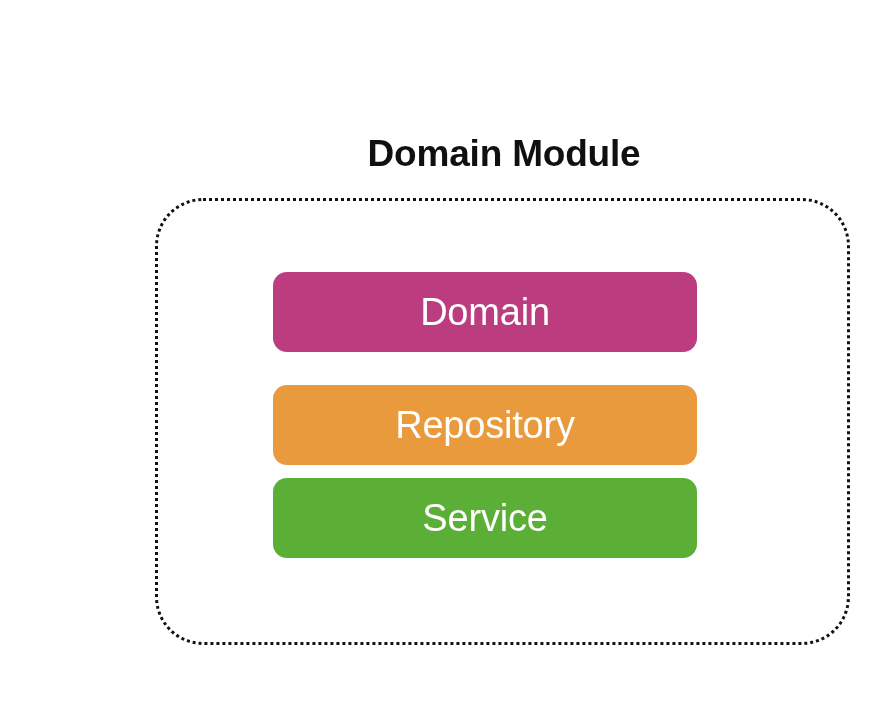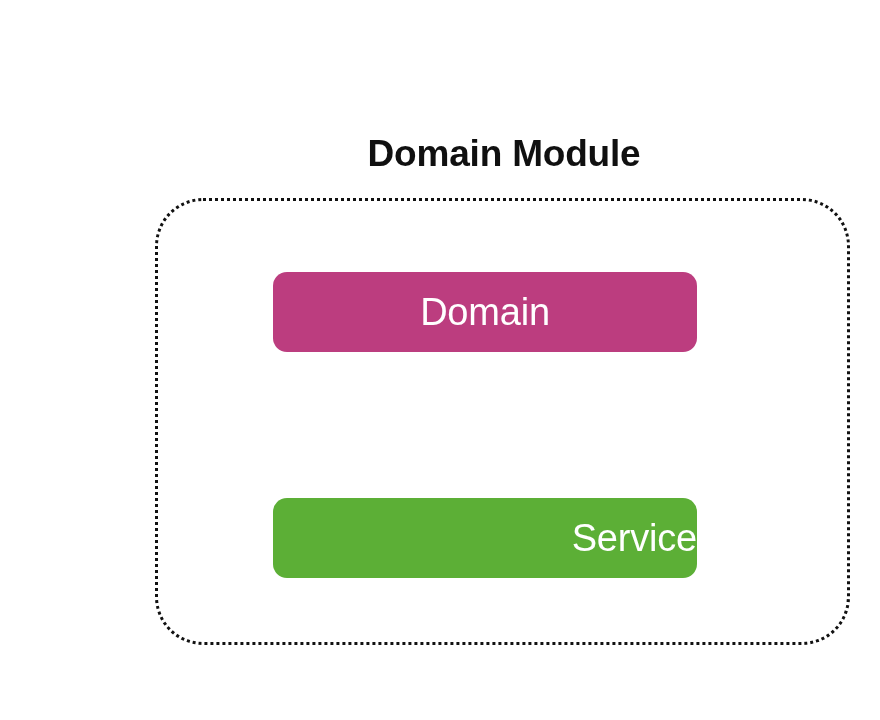--- a/index.html
+++ b/index.html
@@ -64,33 +64,36 @@
     font-size: 38px;
     font-weight: normal;
     color: #ffffff;
     line-height: 1;
     letter-spacing: -0.2px;
     white-space: nowrap;
   }
 
   #layer-domain     { top: 252px; background: #bc3d7f; }
   #layer-repository { top: 365px; background: #e89a3c; }
-  #layer-service    { top: 478px; background: #5caf36; justify-content: flex-end; }
+  #layer-service    { top: 458px; background: #5caf36; }
 </style>
 </head>
 <body>
 
 <div id="canvas" style="background: rgb(255, 255, 255); margin-top: 20px;">
 
   <div id="diagram-title">Domain Module</div>
 
   <div id="module-container" style="border-style: dotted; border-color: rgb(17, 17, 17);"></div>
 
   <div class="layer-box" id="layer-domain" style="background: rgb(188, 61, 127);">
     <span class="layer-label" style="color: rgb(255, 255, 255);">Domain</span>
   </div>
 
+  <div class="layer-box" id="layer-repository" style="background: rgb(232, 154, 60);">
+    <span class="layer-label" style="color: rgb(255, 255, 255);">Repository</span>
+  </div>
 
   <div class="layer-box" id="layer-service" style="background: rgb(92, 175, 54);">
     <span class="layer-label" style="color: rgb(255, 255, 255);">Service</span>
   </div>
 
 </div>
 
 </body></html>

